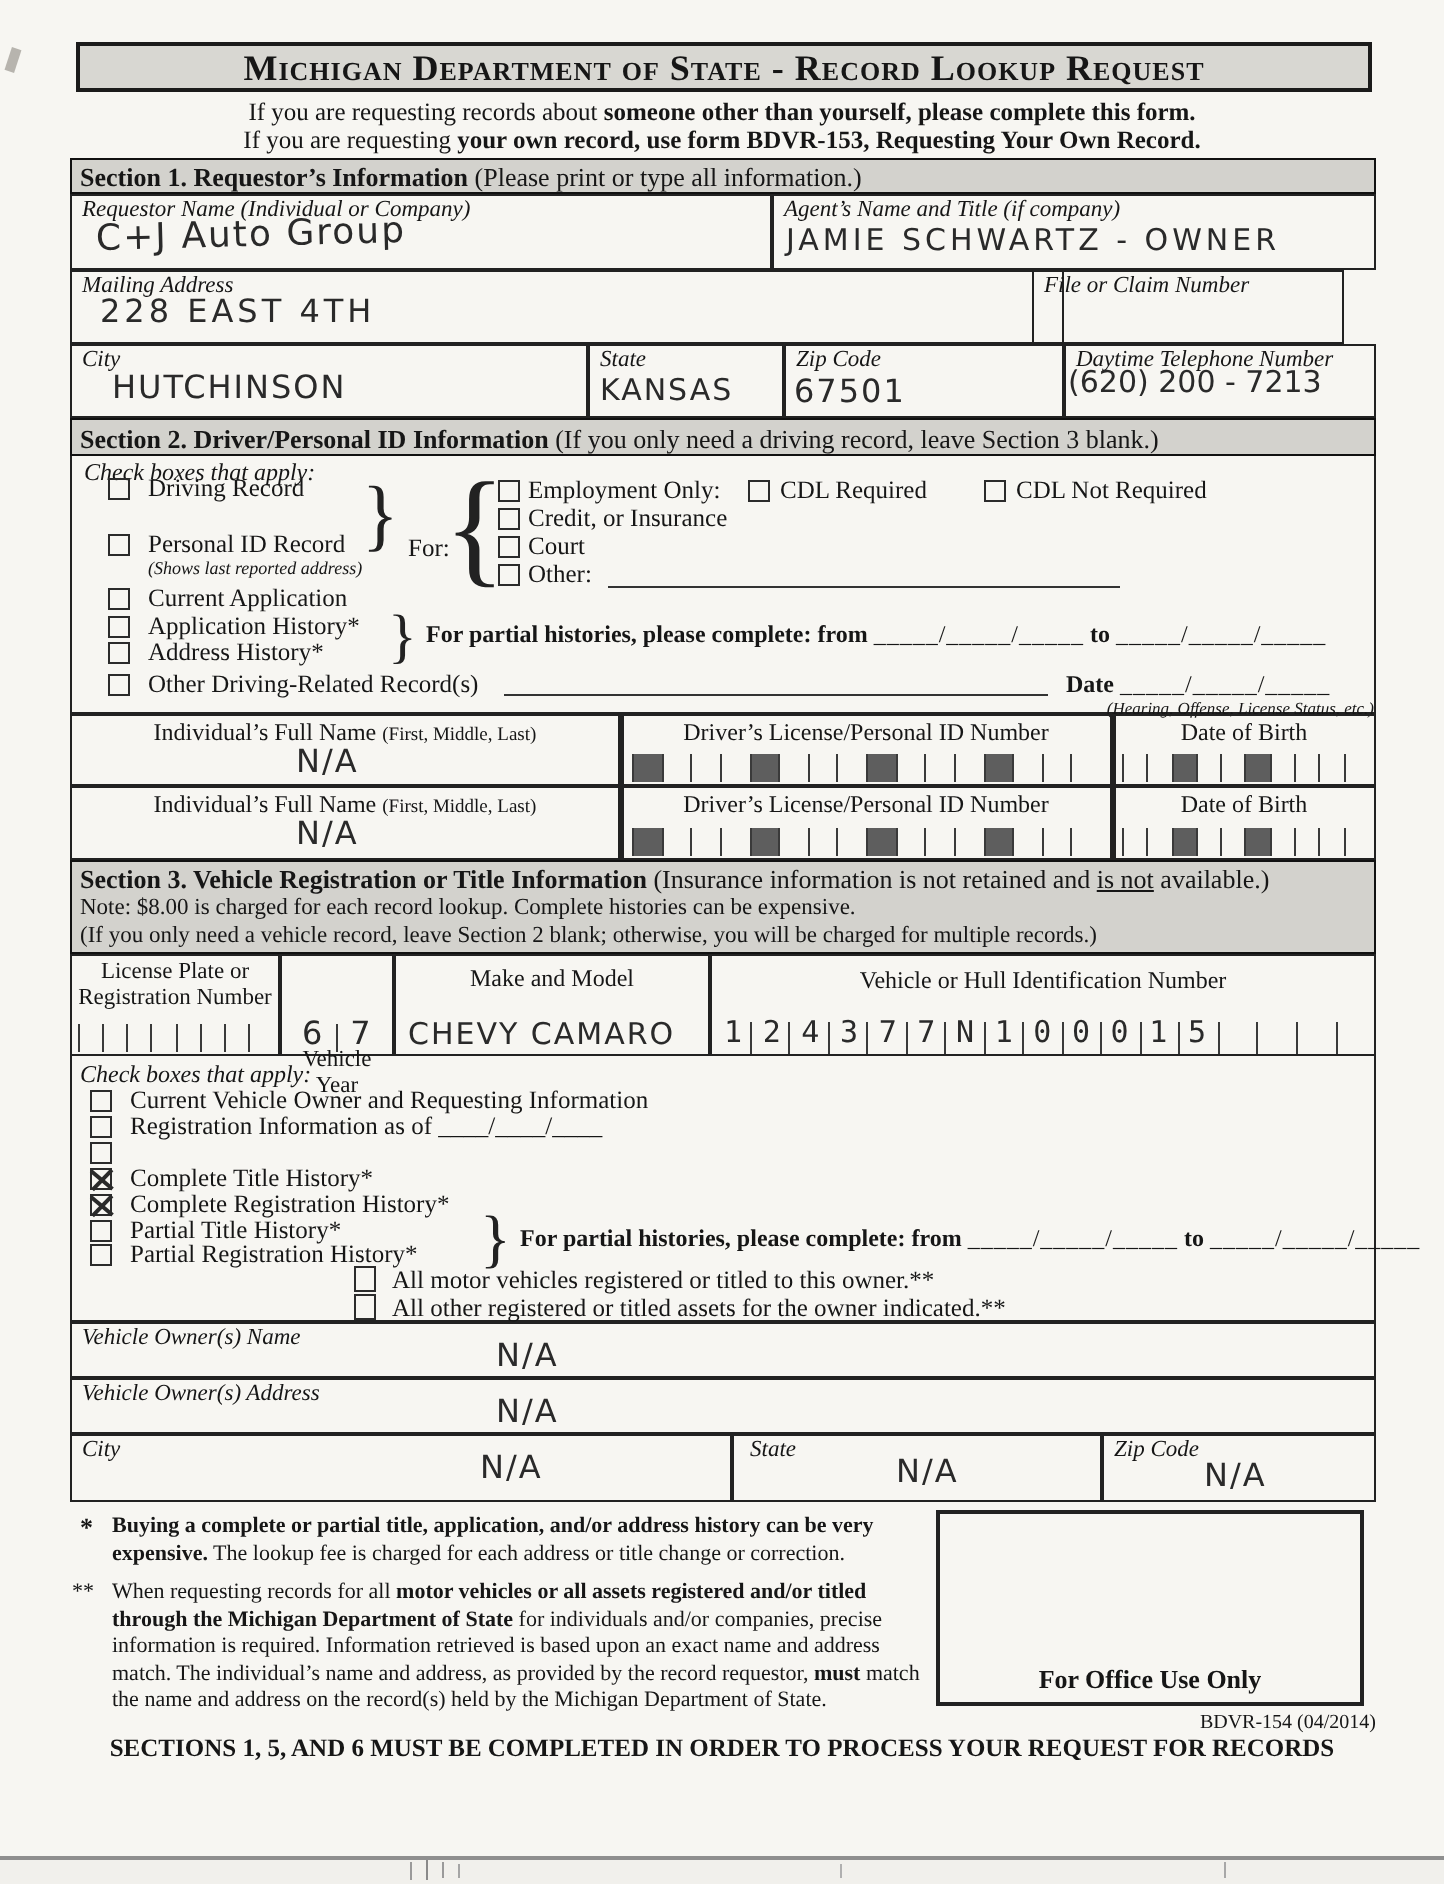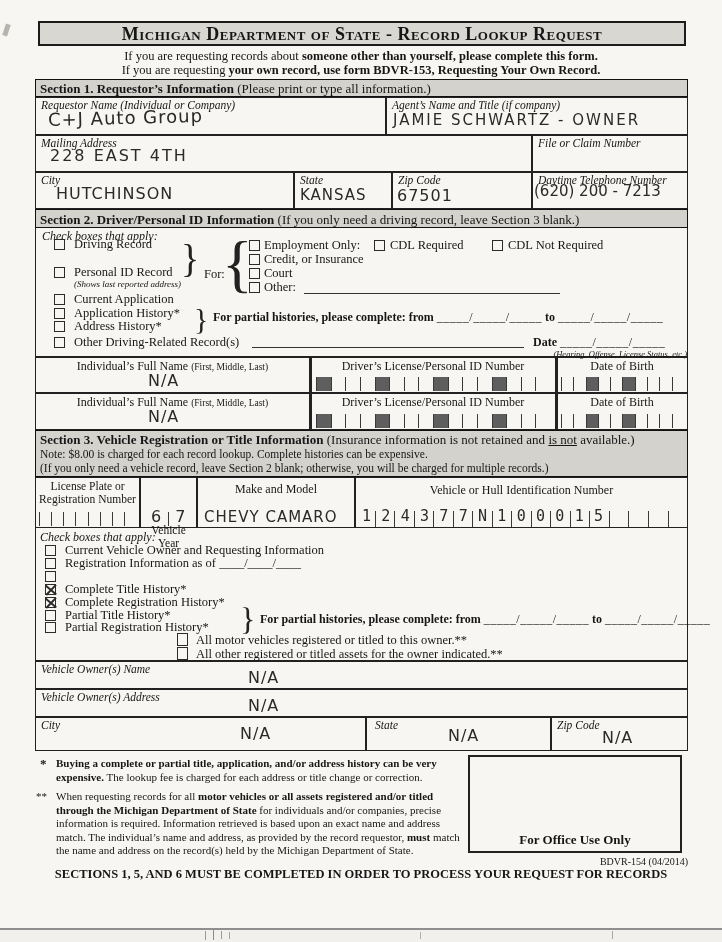--- a/index.html
+++ b/index.html
@@ -59,21 +59,21 @@
   </div>
   <div class="abs cell" style="left:386px;top:97px;width:302px;height:38px;">
     <div class="lbl">Agent’s Name and Title (if company)</div>
   </div>
   <div class="hw" style="left:48px;top:107px;font-size:18px;transform:rotate(-1.5deg);">C+J Auto Group</div>
   <div class="hw" style="left:393px;top:111px;font-size:15px;letter-spacing:2px;">JAMIE SCHWARTZ - OWNER</div>
 
   <div class="abs cell" style="left:35px;top:135px;width:497px;height:37px;">
     <div class="lbl">Mailing Address</div>
   </div>
-  <div class="abs cell" style="left:532px;top:135px;width:156px;height:37px;">
+  <div class="abs cell" style="left:516px;top:135px;width:156px;height:37px;">
     <div class="lbl">File or Claim Number</div>
   </div>
   <div class="hw" style="left:50px;top:146px;font-size:16px;letter-spacing:2px;">228 EAST 4TH</div>
 
   <div class="abs cell" style="left:35px;top:172px;width:259px;height:37px;">
     <div class="lbl">City</div>
   </div>
   <div class="abs cell" style="left:294px;top:172px;width:98px;height:37px;">
     <div class="lbl">State</div>
   </div>

